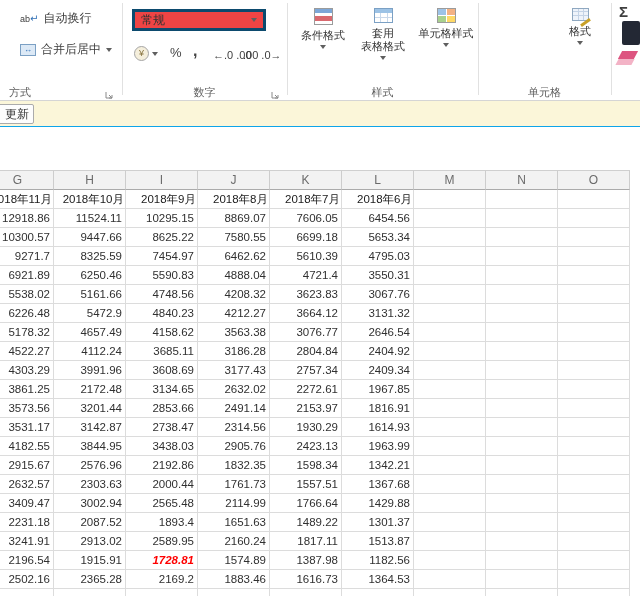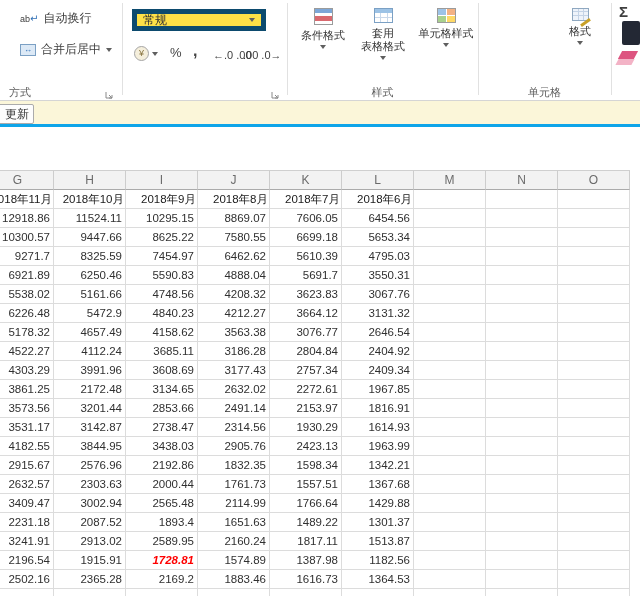--- a/index.html
+++ b/index.html
@@ -13,21 +13,21 @@
   .ribbon{position:absolute;top:0;left:0;width:640px;height:100px;background:#fff;border-bottom:1px solid #d5d5d5;}
   .sep{position:absolute;top:3px;height:92px;width:1px;background:#e1e1e1;}
   .ibtn{position:absolute;display:flex;align-items:center;gap:5px;font-size:12px;color:#3d3d3d;background:none;border:none;padding:0;}
   .lbl{white-space:nowrap;}
   .caret{display:inline-block;width:0;height:0;border-left:3.5px solid transparent;border-right:3.5px solid transparent;border-top:4px solid #5f5f5f;}
   
   .ic-wrapt{font-size:9px;color:#3a3a3a;white-space:nowrap;text-align:right;}
   .ic-wrapt .ret{color:#2f6fb5;font-size:10px;}
   .ic-merge{width:16px;height:12px;border:1px solid #7ba0c4;background:#dce9f6;display:flex;align-items:center;justify-content:center;font-size:8px;color:#2f6fb5;box-sizing:border-box;}
   
-  .numfmt{position:absolute;left:132px;top:9px;width:134px;height:22px;border:5px solid #0c4a6e;background:#fde047;font-size:12px;color:#333;display:flex;align-items:center;padding:0 6px;box-sizing:border-box;}
+  .numfmt{position:absolute;left:132px;top:9px;width:134px;height:22px;border:3px solid #0c4a6e;background:#ef4444;font-size:12px;color:#333;display:flex;align-items:center;padding:0 6px;box-sizing:border-box;}
   .numfmt .caret{margin-left:auto;}
   .ic-cur{width:13px;height:13px;border:1px solid #a5a5a5;border-radius:50%;background:#f5efdc;color:#86713c;font-size:9px;line-height:12px;text-align:center;}
   .pctg{font-size:13px;color:#444;}
   .commag{font-size:16px;font-weight:bold;color:#444;line-height:10px;}
   .decbtn{font-size:11px;color:#3d3d3d;white-space:nowrap;letter-spacing:0;}
   
   .bigbtn{position:absolute;top:5px;height:78px;display:flex;flex-direction:column;align-items:center;padding-top:3px;box-sizing:border-box;font-size:11px;color:#333;}
   .bigbtn .blabel{margin-top:4px;line-height:13px;white-space:nowrap;}
   .bigbtn .caret{margin-top:3px;}
   .ic-cond{width:19px;height:17px;border:1px solid #9b9b9b;box-sizing:border-box;
@@ -49,21 +49,21 @@
   
   .gl{position:absolute;top:85px;font-size:11px;color:#5c5c5c;text-align:center;white-space:nowrap;}
   .launcher{position:absolute;top:86px;width:10px;height:10px;}
   
   .sum{position:absolute;left:619px;top:3px;font-size:15px;font-weight:600;color:#3f3f3f;}
   .fillicon{position:absolute;left:622px;top:21px;width:18px;height:24px;background:#232834;border-radius:2px;}
   .eraser{position:absolute;left:616px;top:50px;width:24px;height:17px;}
   .eraser .e1{position:absolute;left:4px;top:1px;width:16px;height:8px;background:#dd5480;transform:skewX(-28deg);}
   .eraser .e2{position:absolute;left:1px;top:9px;width:16px;height:6px;background:#f3b3c6;transform:skewX(-28deg);}
   
-  .msgbar{position:absolute;top:101px;left:0;width:640px;height:26px;background:#fbf6d9;border-bottom:3px solid #0ea5e9;box-sizing:border-box;}
+  .msgbar{position:absolute;top:101px;left:0;width:640px;height:26px;background:#fbf6d9;border-bottom:1px solid #0ea5e9;box-sizing:border-box;}
   .updatebtn{position:absolute;left:-12px;top:3px;height:20px;width:46px;background:#fdfdfd;border:1px solid #ababab;border-radius:2px;font-size:12px;color:#333;font-family:inherit;padding:0 0 0 12px;text-align:center;box-sizing:border-box;}
   
   .sheet{position:absolute;top:170px;left:0;width:640px;height:426px;overflow:hidden;background:#fff;}
   .colhdr{position:absolute;top:0;left:-18px;display:flex;height:20px;}
   .hc{width:72px;box-sizing:border-box;background:#f2f2f2;border-top:1px solid #cfcfcf;border-right:1px solid #cdcdcd;border-bottom:1px solid #ababab;color:#6b6b6b;font-size:12px;display:flex;align-items:center;justify-content:center;}
   .gridrows{position:absolute;top:20px;left:-18px;width:648px;}
   .row{display:flex;height:19px;}
   .cell{width:72px;box-sizing:border-box;border-right:1px solid #dcdcdc;border-bottom:1px solid #dcdcdc;font-size:11.5px;color:#303030;display:flex;align-items:center;justify-content:flex-end;padding-right:3px;white-space:nowrap;overflow:hidden;}
   .cell.datec{font-size:11.5px;color:#1a1a1a;padding-right:1px;}
   .cell.hl{font-style:italic;font-weight:600;}
@@ -144,20 +144,21 @@
     <i class="e2"></i>
   </div>
 
   <div class="gl" style="left:2px;width:36px;">方式</div>
   <span class="launcher" style="left:104px;">
     <svg width="10" height="10">
         <path d="M2 2 v6 h6" stroke="#8a8a8a" stroke-width="1" fill="none"></path>
         <path d="M5 5 l3 3 M8 5 v3 h-3" stroke="#8a8a8a" stroke-width="1" fill="none"></path>
       </svg>
   </span>
+  <div class="gl" style="left:122px;width:165px;">数字</div>
   <span class="launcher" style="left:270px;">
     <svg width="10" height="10">
         <path d="M2 2 v6 h6" stroke="#8a8a8a" stroke-width="1" fill="none"></path>
         <path d="M5 5 l3 3 M8 5 v3 h-3" stroke="#8a8a8a" stroke-width="1" fill="none"></path>
       </svg>
   </span>
   <div class="gl" style="left:287px;width:191px;">样式</div>
   <div class="gl" style="left:478px;width:133px;">单元格</div>
 </div>
 
@@ -220,21 +221,21 @@
         <div class="cell">4795.03</div>
         <div class="cell"></div>
         <div class="cell"></div>
         <div class="cell"></div>
       </div>
       <div class="row">
         <div class="cell">6921.89</div>
         <div class="cell">6250.46</div>
         <div class="cell">5590.83</div>
         <div class="cell">4888.04</div>
-        <div class="cell">5691.7</div>
+        <div class="cell">4721.4</div>
         <div class="cell">3550.31</div>
         <div class="cell"></div>
         <div class="cell"></div>
         <div class="cell"></div>
       </div>
       <div class="row">
         <div class="cell">5538.02</div>
         <div class="cell">5161.66</div>
         <div class="cell">4748.56</div>
         <div class="cell">4208.32</div>

